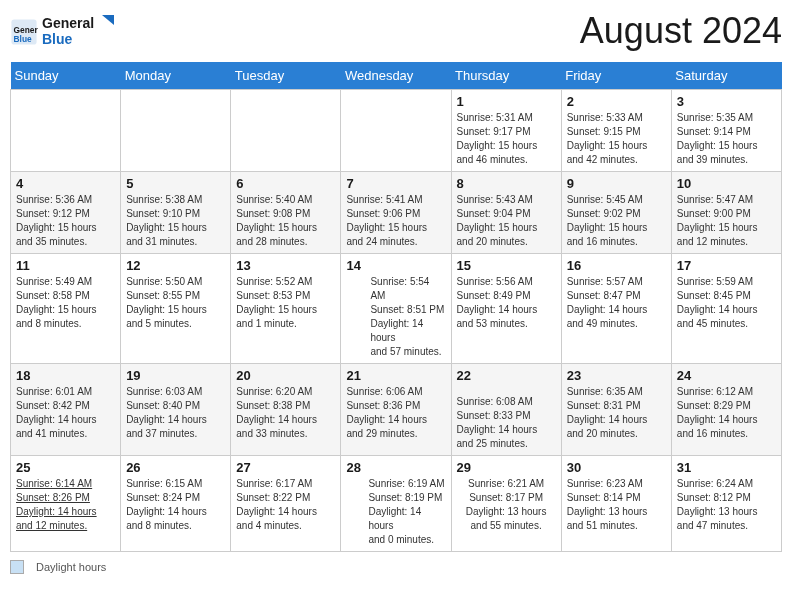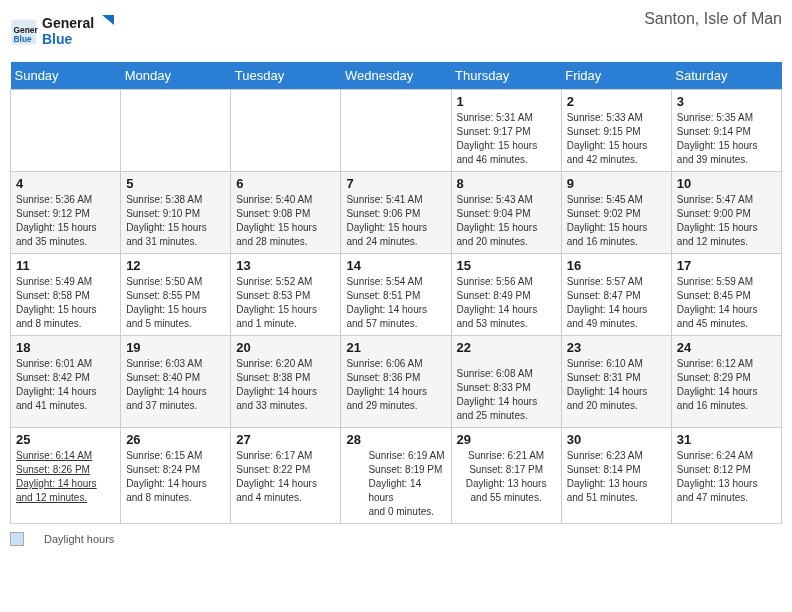--- a/index.html
+++ b/index.html
@@ -80,21 +80,21 @@
       margin-top: 8px;
       font-size: 11px;
       color: #555;
       display: flex;
       gap: 20px;
       align-items: center;
     }
     .footer-item {
       display: flex;
       align-items: center;
-      gap: 20px;
+      gap: 12px;
     }
     .footer-box {
       width: 14px;
       height: 14px;
       background: #c8e0f4;
       border: 1px solid #aaa;
       display: inline-block;
     }
   </style>
 </head>
@@ -109,21 +109,21 @@
     </svg>
     <div>
       <svg width="80" height="40" viewBox="0 0 80 40">
         <text x="0" y="18" font-size="14" font-weight="bold" fill="#1a1a1a" font-family="Arial">General</text>
         <polygon points="60,5 72,5 72,15" fill="#1a6bbf"></polygon>
         <text x="0" y="34" font-size="14" font-weight="bold" fill="#1a6bbf" font-family="Arial">Blue</text>
       </svg>
     </div>
   </div>
   <div class="title-area">
-    <div class="subtitle">Santon, Isle of Man</div>
+    <div class="month-title">August 2024</div>
   </div>
 </div>
 
 <table>
   <thead>
     <tr>
     <th>Sunday</th>
         <th>Monday</th>
         <th>Tuesday</th>
         <th>Wednesday</th>
@@ -228,21 +228,21 @@
         </td>
         <td>
           <span class="day-num">13</span>
           <div class="day-info" style="white-space: pre-line;">Sunrise: 5:52 AM
 Sunset: 8:53 PM
 Daylight: 15 hours
 and 1 minute.</div>
         </td>
         <td>
           <span class="day-num">14</span>
-          <div class="day-info" style="white-space: pre-line;">Sunrise: 5:54 AM
+          <div class="day-info" style="white-space: pre-line; margin-left: 24px;">Sunrise: 5:54 AM
 Sunset: 8:51 PM
 Daylight: 14 hours
 and 57 minutes.</div>
         </td>
         <td>
           <span class="day-num">15</span>
           <div class="day-info" style="white-space: pre-line;">Sunrise: 5:56 AM
 Sunset: 8:49 PM
 Daylight: 14 hours
 and 53 minutes.</div>
@@ -293,21 +293,21 @@
         </td>
         <td>
           <span class="day-num">22</span>
           <div class="day-info" style="white-space: pre-line; margin-top: 12px;">Sunrise: 6:08 AM
 Sunset: 8:33 PM
 Daylight: 14 hours
 and 25 minutes.</div>
         </td>
         <td>
           <span class="day-num">23</span>
-          <div class="day-info" style="white-space: pre-line;">Sunrise: 6:10 AM
+          <div class="day-info" style="white-space: pre-line;">Sunrise: 6:35 AM
 Sunset: 8:31 PM
 Daylight: 14 hours
 and 20 minutes.</div>
         </td>
         <td>
           <span class="day-num">24</span>
           <div class="day-info" style="white-space: pre-line;">Sunrise: 6:12 AM
 Sunset: 8:29 PM
 Daylight: 14 hours
 and 16 minutes.</div>

